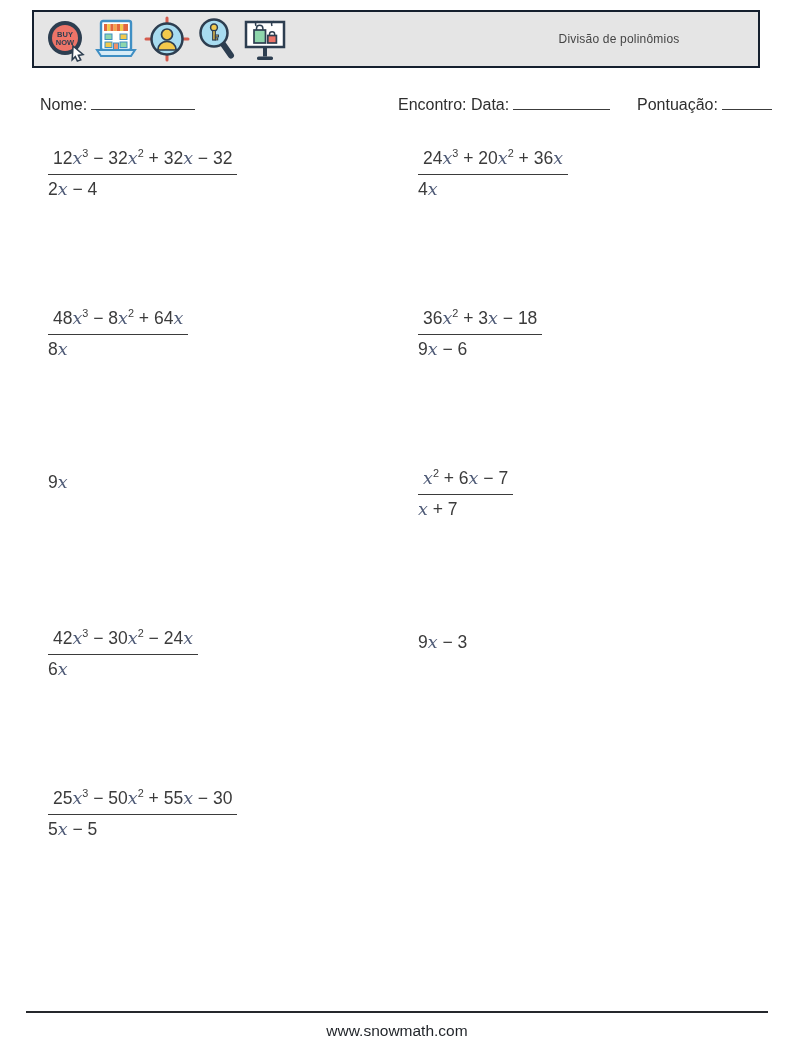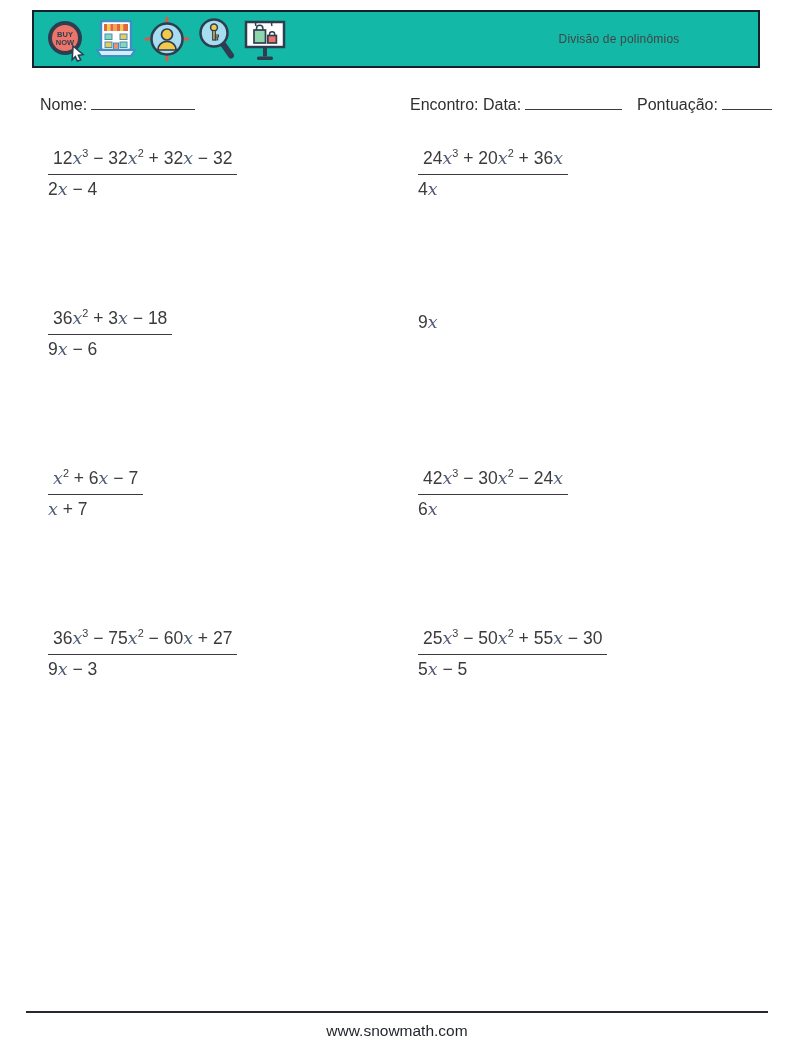--- a/index.html
+++ b/index.html
@@ -3,34 +3,34 @@
 <meta charset="utf-8">
 <style>
   html,body{margin:0;padding:0;}
   body{
     width:794px;height:1053px;position:relative;background:#ffffff;
     font-family:"Liberation Sans",sans-serif;color:#2f2f2f;overflow:hidden;
   }
   
   .header-box{
     position:absolute;left:32px;top:10px;width:728px;height:58px;
-    border:2px solid #15202e;box-sizing:border-box;background:#14b8a6;
+    border:2px solid #15202e;box-sizing:border-box;background:#e5e5e5;
   }
   .header-icons{position:absolute;left:10px;top:0;height:100%;display:flex;align-items:center;gap:5px;}
   .header-icons svg{display:block;}
   .header-title{
     position:absolute;left:420px;top:0;width:330px;height:100%;
     display:flex;align-items:center;justify-content:center;
     font-size:12px;color:#454545;letter-spacing:.2px;
   }
   
   .fields{position:absolute;top:94px;left:0;width:668px;height:24px;font-size:16px;color:#2f2f2f;}
   .field-group{position:absolute;top:0;white-space:nowrap;}
   .fg-name{left:40px;}
-  .fg-date{left:410px;}
+  .fg-date{left:398px;}
   .fg-score{left:621px;margin-left:16px;}
   .blank-line{display:inline-block;border-bottom:1.6px solid #3c3c3c;height:15px;margin-left:4px;vertical-align:baseline;}
   .bl-name{width:104px;}
   .bl-date{width:97px;}
   .bl-score{width:50px;}
   
   .problems{
     position:absolute;top:140px;left:0;width:794px;
     display:grid;grid-template-columns:397px 397px;grid-auto-rows:160px;
   }
@@ -137,20 +137,26 @@
     </div>
   </div>
 
   <div class="cell">
     <div class="fraction">
       <div class="numerator">24<span class="var">x</span><sup>3</sup> + 20<span class="var">x</span><sup>2</sup> + 36<span class="var">x</span></div>
       <div class="denominator">4<span class="var">x</span></div>
     </div>
   </div>
 
+  <div class="cell">
+    <div class="fraction">
+      <div class="numerator">48<span class="var">x</span><sup>3</sup> − 8<span class="var">x</span><sup>2</sup> + 64<span class="var">x</span></div>
+      <div class="denominator">8<span class="var">x</span></div>
+    </div>
+  </div>
 
   <div class="cell">
     <div class="fraction">
       <div class="numerator">36<span class="var">x</span><sup>2</sup> + 3<span class="var">x</span> − 18</div>
       <div class="denominator">9<span class="var">x</span> − 6</div>
     </div>
   </div>
 
   <div class="cell">
     <div class="fraction">
@@ -168,21 +174,20 @@
 
   <div class="cell">
     <div class="fraction">
       <div class="numerator">42<span class="var">x</span><sup>3</sup> − 30<span class="var">x</span><sup>2</sup> − 24<span class="var">x</span></div>
       <div class="denominator">6<span class="var">x</span></div>
     </div>
   </div>
 
   <div class="cell">
     <div class="fraction">
-      <div class="numerator">36<span class="var">x</span><sup>3</sup> − 75<span class="var">x</span><sup>2</sup> − 60<span class="var">x</span> + 27</div>
       <div class="denominator">9<span class="var">x</span> − 3</div>
     </div>
   </div>
 
   <div class="cell">
     <div class="fraction">
       <div class="numerator">25<span class="var">x</span><sup>3</sup> − 50<span class="var">x</span><sup>2</sup> + 55<span class="var">x</span> − 30</div>
       <div class="denominator">5<span class="var">x</span> − 5</div>
     </div>
   </div>

